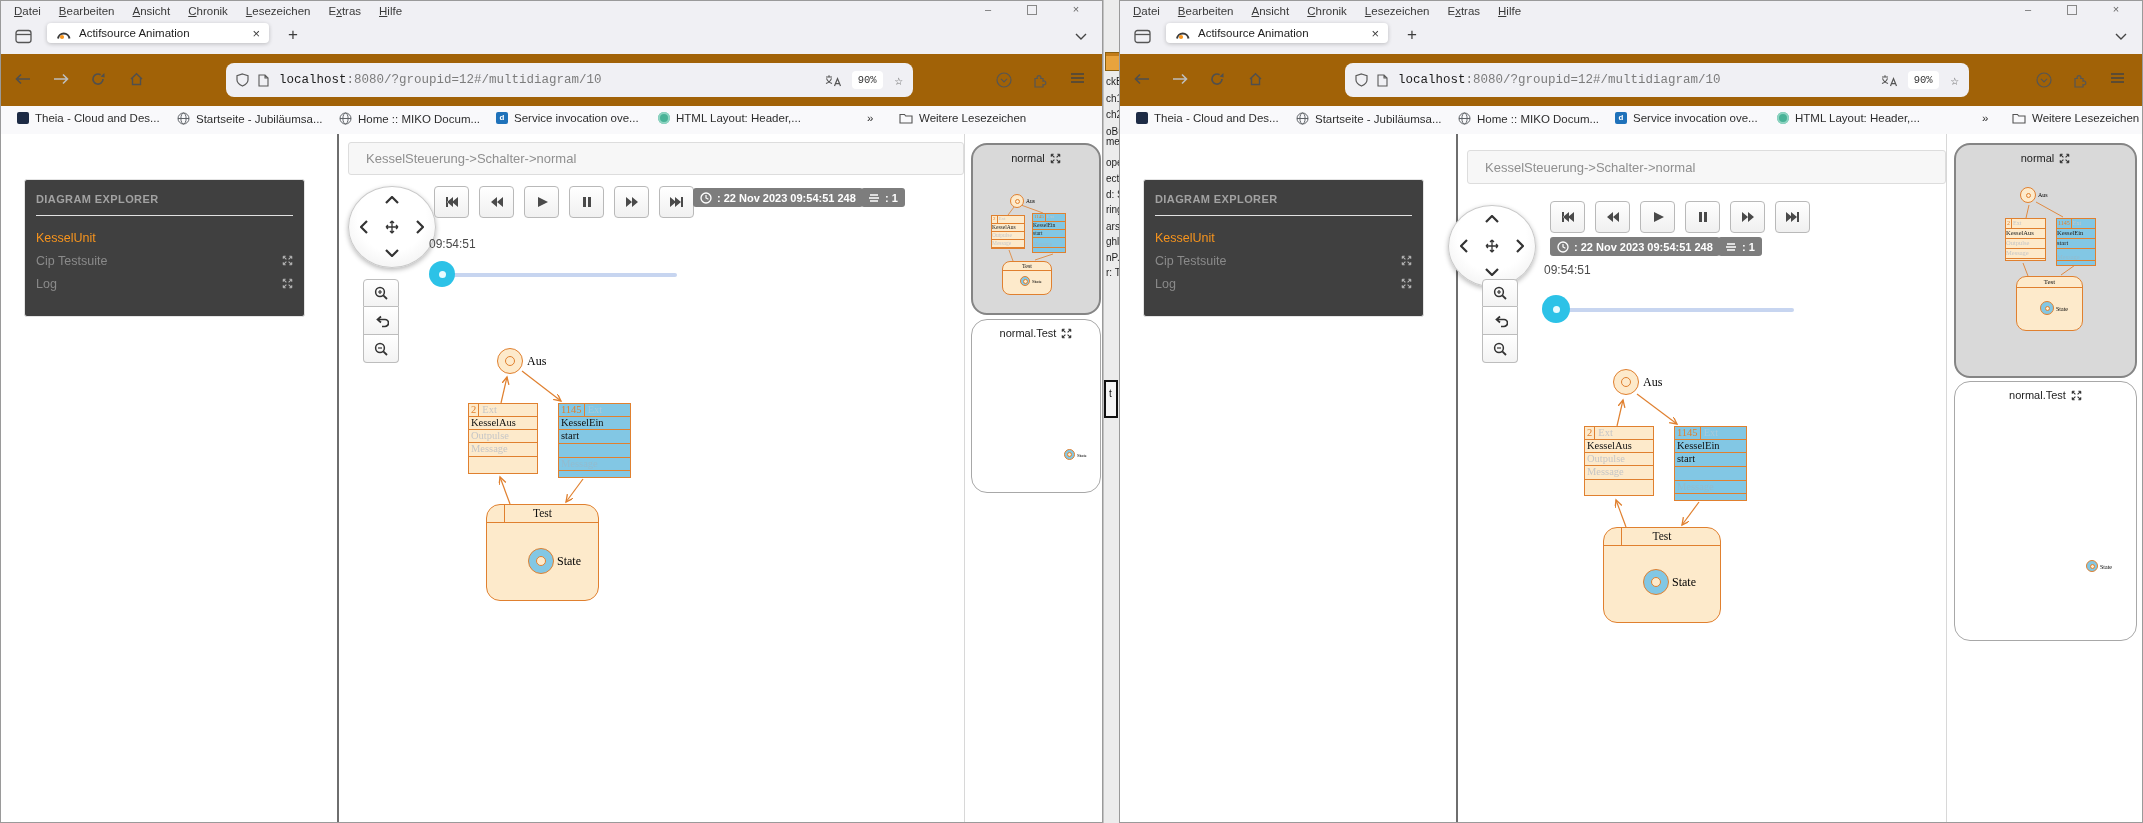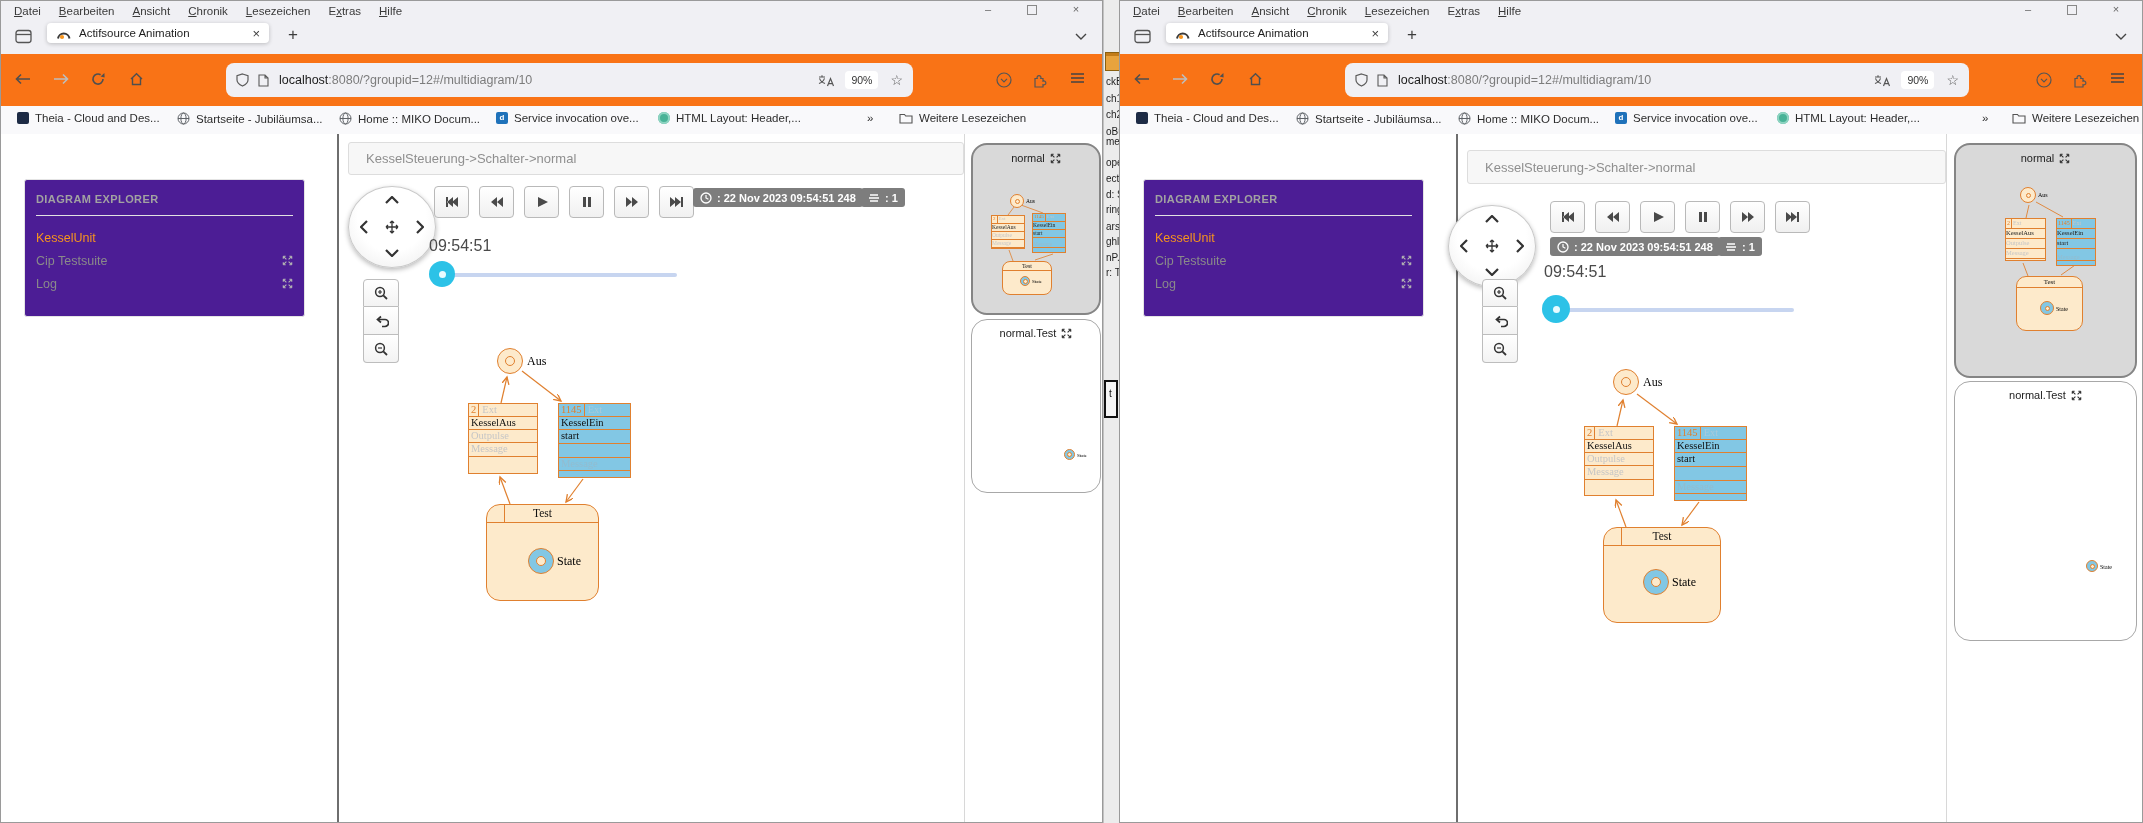--- a/index.html
+++ b/index.html
@@ -14,55 +14,55 @@
   .wc{width:44px;text-align:center;font-size:11px;color:#666;line-height:17px;}
   .wc-box{display:inline-block;width:8px;height:8px;border:1px solid #888;vertical-align:middle;}
   .tabbar{height:34px;background:#f0f0f4;position:relative;}
   .ffview{position:absolute;left:14px;top:9px;}
   .tab{position:absolute;left:46px;top:3px;width:222px;height:20px;background:#fff;border-radius:4px;
        box-shadow:0 1px 4px rgba(0,0,0,.22);display:flex;align-items:center;padding:0 9px;box-sizing:border-box;}
   .tab-title{flex:1;font-size:11.5px;color:#1e1e1e;margin-left:8px;white-space:nowrap;overflow:hidden;}
   .tab-close{color:#3c3c3c;font-size:13px;line-height:13px;}
   .newtab{position:absolute;left:287px;top:5px;font-size:17px;color:#3c3c3c;}
   .tabs-chev{position:absolute;right:15px;top:13px;}
-  .navbar{height:52px;background:#f97316;position:relative;}
+  .navbar{height:52px;background:#a16207;position:relative;font-family:Liberation Mono, monospace;}
   .nav-ico{position:absolute;top:19px;}
   .urlfield{position:absolute;top:9px;height:34px;background:#f0f0f4;border-radius:8px;display:flex;align-items:center;padding:0 10px;box-sizing:border-box;}
   .url-text{font-size:12.5px;color:#7c7c7c;margin-left:10px;white-space:nowrap;overflow:hidden;}
   .url-host{color:#1b1b1b;}
   .zoom-badge{background:#fff;border-radius:4px;font-size:10.5px;color:#333;padding:3px 6px;margin-left:10px;}
   .star{font-size:14px;color:#555;margin-left:12px;}
   .nav-right{position:absolute;top:18px;}
   .bookmarksbar{height:28px;background:#f9f9fb;border-bottom:1px solid #dfdfe3;position:relative;font-size:11.5px;color:#2d2d2d;}
   .bm{position:absolute;top:6px;display:flex;gap:6px;align-items:center;white-space:nowrap;}
   .fav{display:inline-block;width:12px;height:12px;border-radius:2px;}
   .fav-theia{background:#1d2b45;}
   .fav-dapr{background:#1f72ba;color:#fff;font-size:8px;font-weight:bold;text-align:center;line-height:12px;}
   .fav-html{background:#49b397;border-radius:50%;box-shadow:inset 0 0 0 2px #8fd4c2;}
   
   .content{position:absolute;top:133px;left:0;right:0;bottom:0;background:#fff;}
   .vdiv{position:absolute;top:0;bottom:0;width:2px;background:#6e6e6e;}
   .thumbdiv{position:absolute;top:0;bottom:0;width:1px;background:#d8d8d8;}
-  .explorer{position:absolute;background:#4c1d95;border:1px solid #e4e4e4;border-radius:3px;}
+  .explorer{position:absolute;background:#404040;border:1px solid #e4e4e4;border-radius:3px;}
   .exp-title{padding:13px 11px 0;font-size:11px;font-weight:bold;color:#a2a2a2;letter-spacing:.4px;}
   .exp-hr{margin:10px 11px;border:0;border-top:1px solid #e2e2e2;}
   .exp-item{height:23px;display:flex;align-items:center;padding:0 11px;font-size:12.5px;color:#8a8a8a;}
   .exp-item.active{color:#f7941d;}
   .exp-item .xicon{margin-left:auto;color:#b3b3b3;}
   .dtitlebar{position:absolute;background:#f7f7f7;border:1px solid #dddddd;border-radius:3px;color:#8f8f8f;font-size:13px;
              display:flex;align-items:center;padding-left:17px;box-sizing:border-box;white-space:nowrap;overflow:hidden;}
   .navpad{position:absolute;width:86px;height:80px;border-radius:50%;border:1px solid #c9c9c9;
           background:radial-gradient(circle at 50% 38%,#ffffff 52%,#ebebeb);box-shadow:0 2px 5px rgba(0,0,0,.28);}
   .np{position:absolute;}
   .pbtn-row{position:absolute;display:flex;gap:10px;}
   .pbtn{width:33px;height:30px;background:linear-gradient(#ffffff,#f0f0f0);border:1px solid #b9b9b9;border-radius:4px;
         display:flex;align-items:center;justify-content:center;}
   .badge{position:absolute;background:#7d7d7d;color:#fff;font-size:11px;font-weight:bold;border-radius:3px;height:19px;
          display:flex;align-items:center;gap:5px;padding:0 7px;white-space:nowrap;}
-  .timelabel{position:absolute;font-size:16px;color:#4a4a4a;}
+  .timelabel{position:absolute;font-size:12px;color:#4a4a4a;}
   .track{position:absolute;height:4px;background:#c7d5f0;border-radius:2px;}
   .knob{position:absolute;border-radius:50%;background:#2cc2e7;display:flex;align-items:center;justify-content:center;}
   .knob::after{content:"";width:7px;height:7px;border-radius:50%;background:#e8fbff;}
   .zcol{position:absolute;width:36px;}
   .zbtn{width:36px;height:28px;box-sizing:border-box;background:linear-gradient(#ffffff,#f3f3f3);border:1px solid #bdbdbd;
         display:flex;align-items:center;justify-content:center;}
   .zbtn+.zbtn{border-top:0;}
   .zbtn:first-child{border-radius:4px 4px 0 0;}
   .zbtn:last-child{border-radius:0 0 4px 4px;}
   

